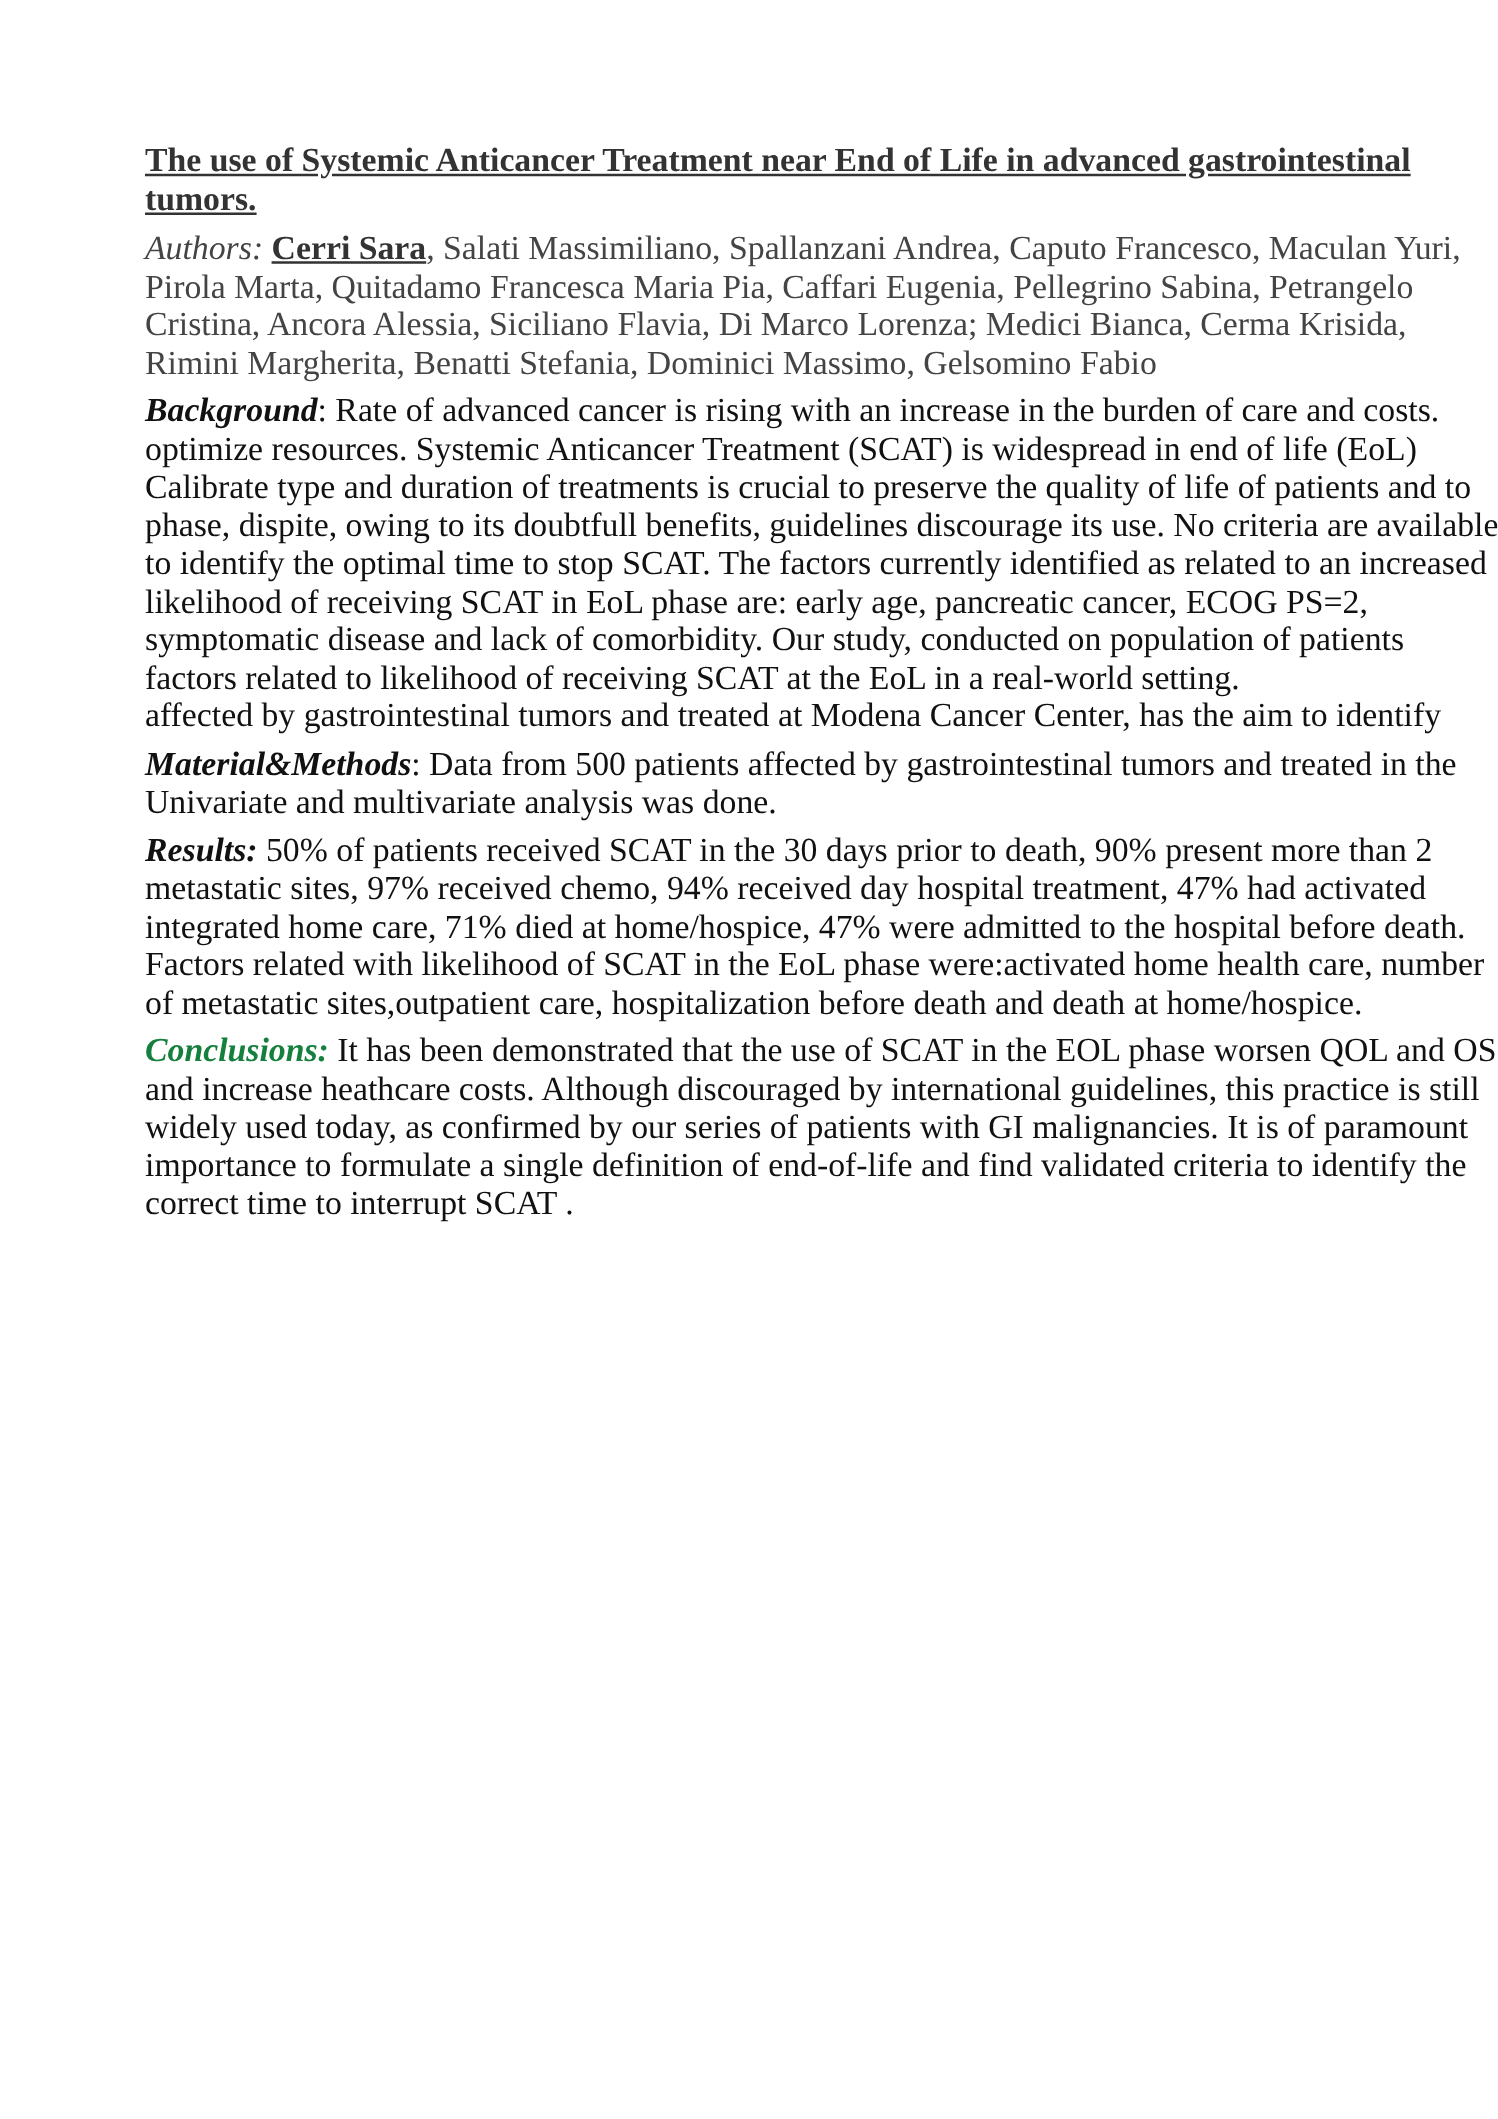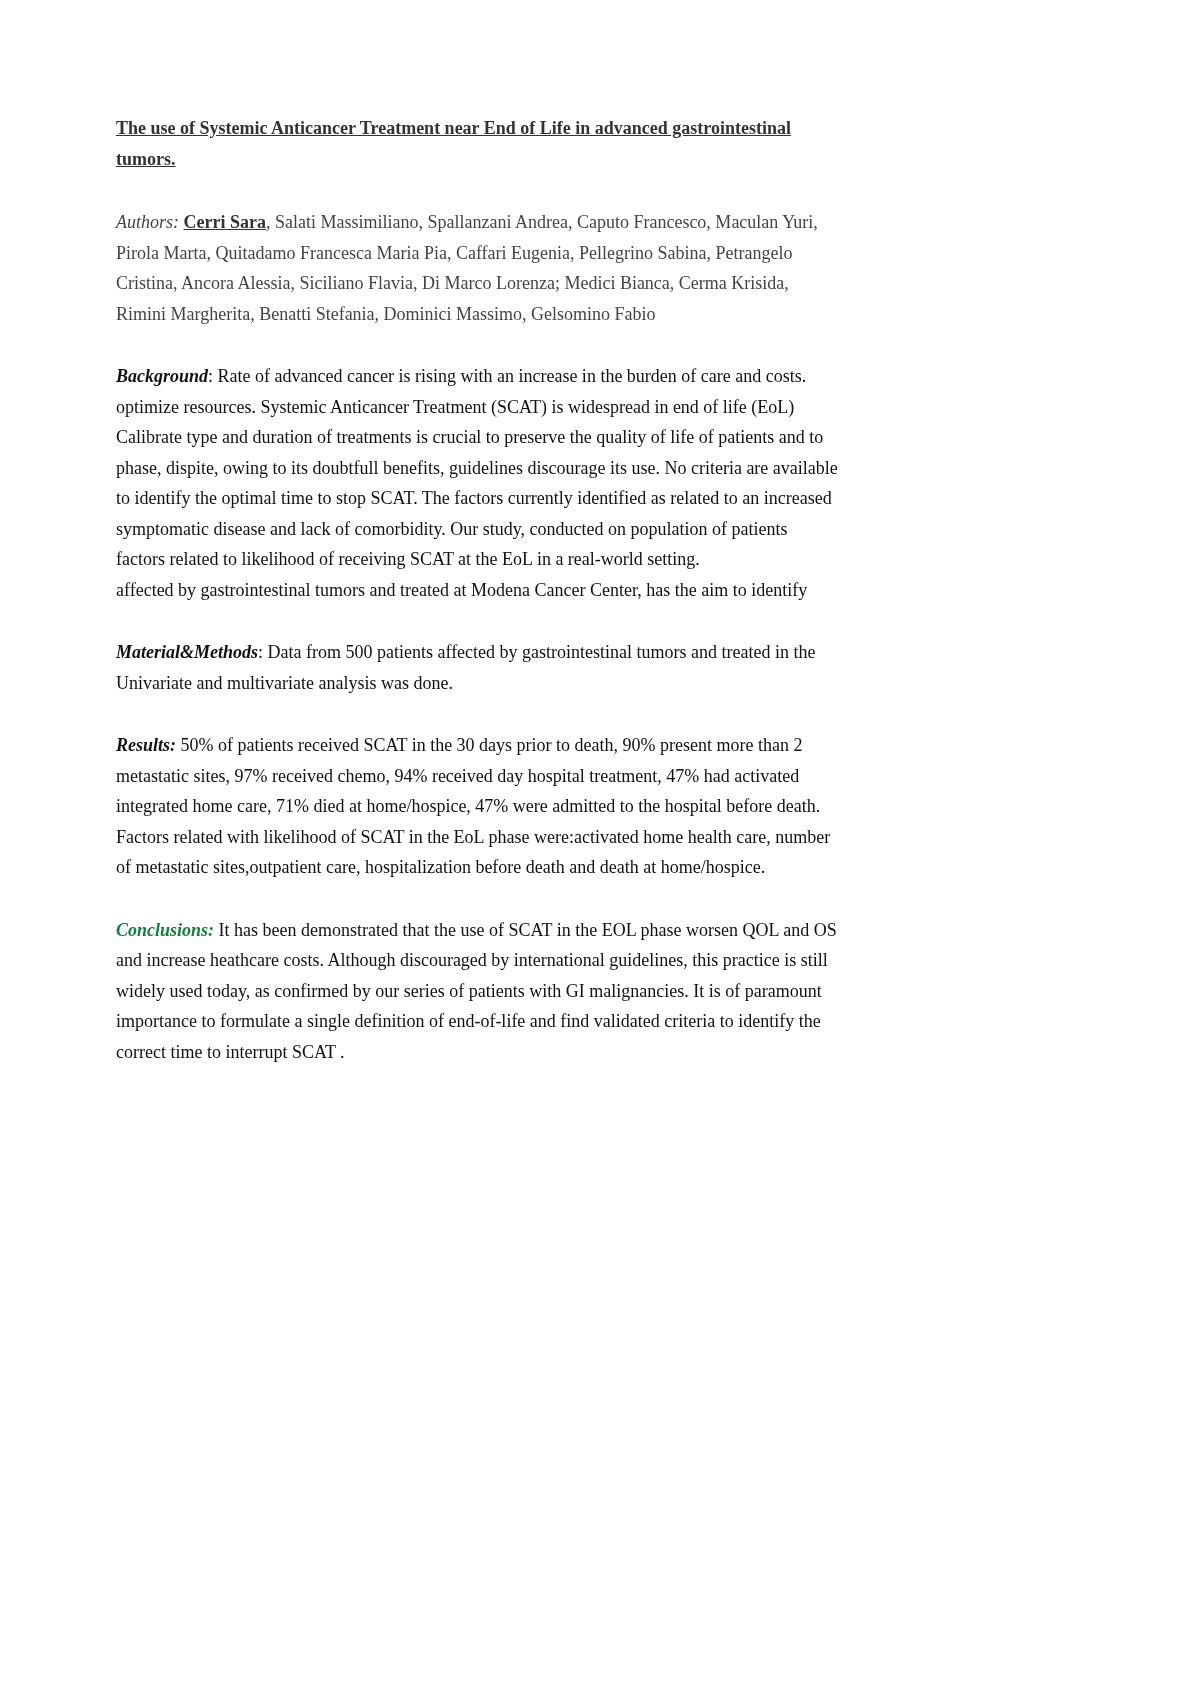--- a/index.html
+++ b/index.html
@@ -1,24 +1,24 @@
 <!DOCTYPE html>
 <html><head>
   <meta charset="utf-8">
   <style>
     html, body { margin: 0; padding: 0; background: #ffffff; }
     body { width: 1198px; height: 1695px; position: relative; overflow: hidden; }
     .page {
       position: absolute; left: 116px; top: 113px; width: 990px;
       font-family: "Liberation Serif", "DejaVu Serif", serif;
-      color: #111111; font-size: 18px; line-height: 30.5px;
+      color: #111111; font-size: 27px; line-height: 30.5px;
     }
     .line { display: block; white-space: nowrap; }
     .title { font-weight: bold; text-decoration: underline; color: #333333; line-height: 31px; }
-    .para { margin-top: 32px; }
+    .para { margin-top: 8px; }
     .authors { color: #444444; }
     .authors .lbl { font-style: italic; }
     .authors .presenter { font-weight: bold; text-decoration: underline; color: #333333; }
     .lbl-bi { font-weight: bold; font-style: italic; }
     .lbl-gray { color: #15803d; }
   </style>
 </head>
 <body>
 
 <div class="page">
@@ -37,20 +37,21 @@
     <span class="line">Cristina, Ancora Alessia,  Siciliano Flavia,  Di Marco Lorenza; Medici Bianca, Cerma Krisida,</span>
     <span class="line">Rimini Margherita, Benatti Stefania,  Dominici Massimo, Gelsomino Fabio</span>
   </div>
 
   <div class="para">
     <span class="line"><span class="lbl-bi">Background</span><span>: Rate of advanced cancer is rising with an increase in the burden of care and costs.</span></span>
     <span class="line">optimize resources. Systemic Anticancer Treatment (SCAT) is widespread in end of life (EoL)</span>
     <span class="line">Calibrate type and duration of treatments is crucial to preserve the quality of life of patients and to</span>
     <span class="line">phase, dispite, owing to its doubtfull benefits, guidelines discourage its use. No criteria are available</span>
     <span class="line">to identify the optimal time to stop SCAT. The factors currently identified as related to an increased</span>
+    <span class="line">likelihood of receiving SCAT in EoL phase are: early age, pancreatic cancer, ECOG PS=2,</span>
     <span class="line">symptomatic disease and lack of comorbidity. Our study, conducted on population of patients</span>
     <span class="line">factors related to likelihood of receiving SCAT at the EoL in a real-world setting.</span>
     <span class="line">affected by gastrointestinal tumors and treated at Modena Cancer Center, has the aim to identify</span>
   </div>
 
   <div class="para">
     <span class="line"><span class="lbl-bi">Material&amp;Methods</span><span>: Data from 500 patients affected by gastrointestinal tumors and treated in the</span></span>
     <span class="line">Univariate and multivariate analysis was done.</span>
   </div>
 

